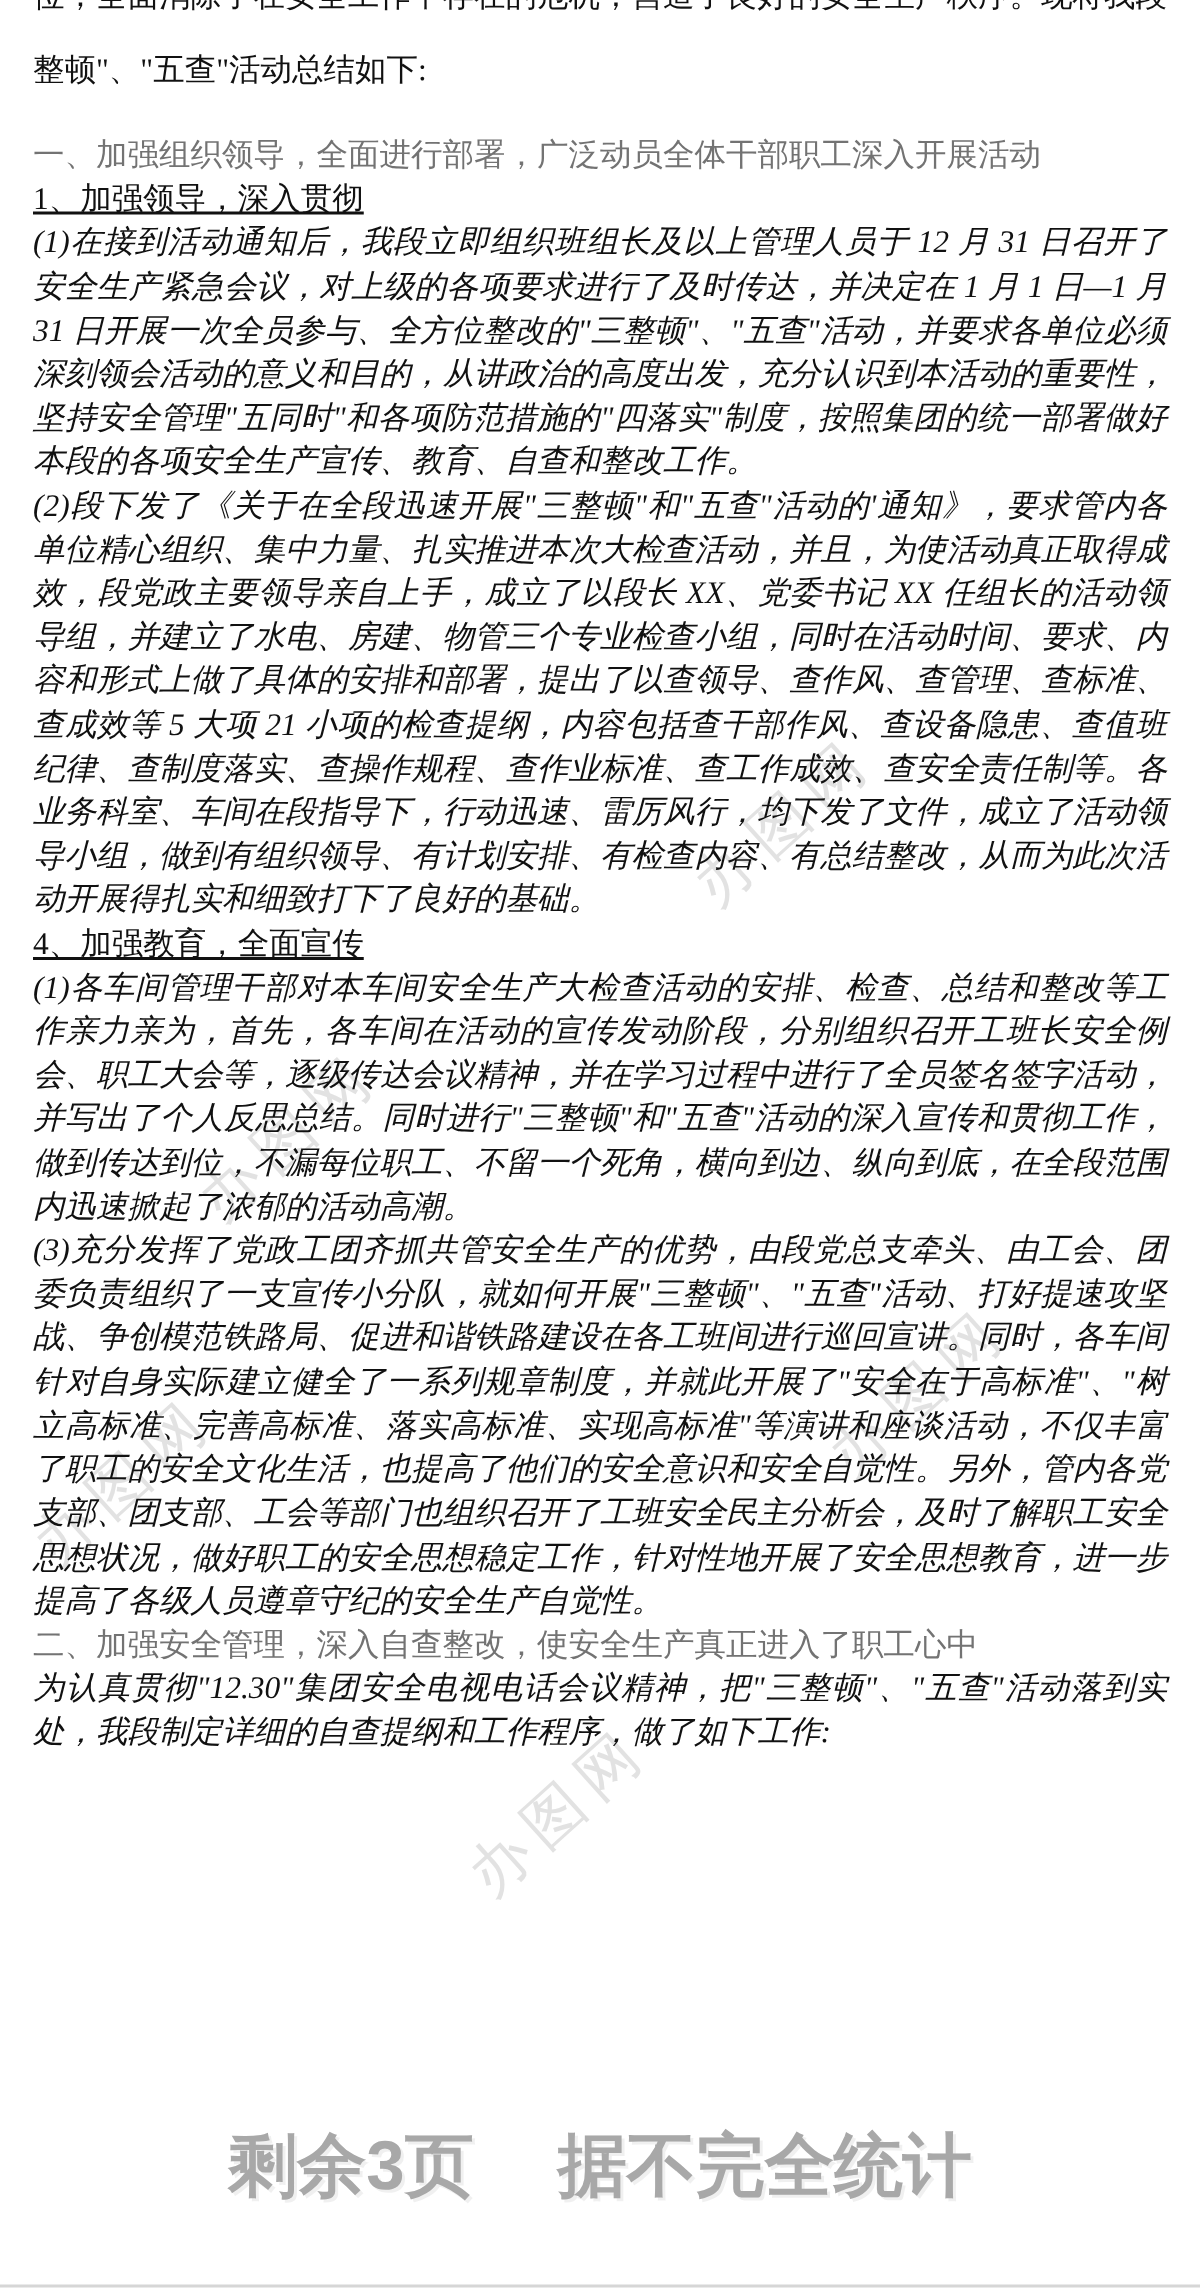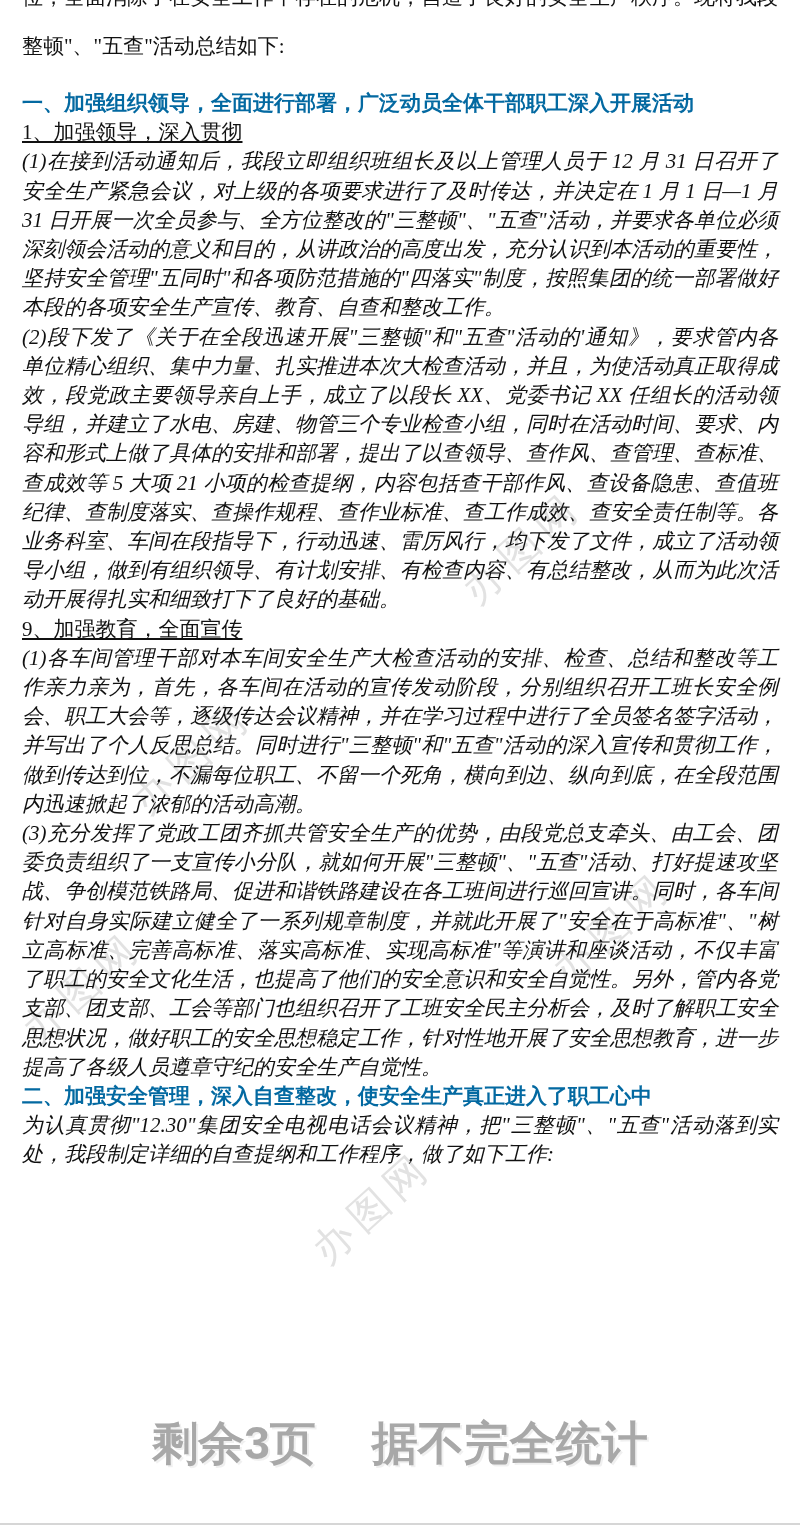--- a/index.html
+++ b/index.html
@@ -35,21 +35,21 @@
   .doc-body{
     position:absolute;
     top:89px;
     left:22px;
     width:756px;
     font-size:21px;
     line-height:29.2px;
     text-align:justify;
   }
   .block{margin:0;}
-  .block.heading{font-weight:bold;color:#0369a1;}
+  .block.heading{font-weight:normal;color:#737373;}
   .block.subheading{font-weight:normal;text-decoration:underline;}
   .block.paragraph{font-weight:normal;font-style:italic;}
   .watermark-layer{
     position:absolute;
     inset:0;
     pointer-events:none;
   }
   .wm{
     position:absolute;
     font-size:40px;
@@ -95,21 +95,21 @@
 
   <div class="clip-line">位，全面消除了在安全工作中存在的危机，营造了良好的安全生产秩序。现将我段此次"三</div>
 
   <div class="intro-line">整顿"、"五查"活动总结如下:</div>
 
   <div class="doc-body" id="doc-body">
       <div class="block heading">一、加强组织领导，全面进行部署，广泛动员全体干部职工深入开展活动</div>
       <div class="block subheading">1、加强领导，深入贯彻</div>
       <div class="block paragraph">(1)在接到活动通知后，我段立即组织班组长及以上管理人员于 12 月 31 日召开了安全生产紧急会议，对上级的各项要求进行了及时传达，并决定在 1 月 1 日—1 月 31 日开展一次全员参与、全方位整改的"三整顿"、"五查"活动，并要求各单位必须深刻领会活动的意义和目的，从讲政治的高度出发，充分认识到本活动的重要性，坚持安全管理"五同时"和各项防范措施的"四落实"制度，按照集团的统一部署做好本段的各项安全生产宣传、教育、自查和整改工作。</div>
       <div class="block paragraph">(2)段下发了《关于在全段迅速开展"三整顿"和"五查"活动的'通知》，要求管内各单位精心组织、集中力量、扎实推进本次大检查活动，并且，为使活动真正取得成效，段党政主要领导亲自上手，成立了以段长 XX、党委书记 XX 任组长的活动领导组，并建立了水电、房建、物管三个专业检查小组，同时在活动时间、要求、内容和形式上做了具体的安排和部署，提出了以查领导、查作风、查管理、查标准、查成效等 5 大项 21 小项的检查提纲，内容包括查干部作风、查设备隐患、查值班纪律、查制度落实、查操作规程、查作业标准、查工作成效、查安全责任制等。各业务科室、车间在段指导下，行动迅速、雷厉风行，均下发了文件，成立了活动领导小组，做到有组织领导、有计划安排、有检查内容、有总结整改，从而为此次活动开展得扎实和细致打下了良好的基础。</div>
-      <div class="block subheading">9、加强教育，全面宣传</div>
+      <div class="block subheading">4、加强教育，全面宣传</div>
       <div class="block paragraph">(1)各车间管理干部对本车间安全生产大检查活动的安排、检查、总结和整改等工作亲力亲为，首先，各车间在活动的宣传发动阶段，分别组织召开工班长安全例会、职工大会等，逐级传达会议精神，并在学习过程中进行了全员签名签字活动，并写出了个人反思总结。同时进行"三整顿"和"五查"活动的深入宣传和贯彻工作，做到传达到位，不漏每位职工、不留一个死角，横向到边、纵向到底，在全段范围内迅速掀起了浓郁的活动高潮。</div>
       <div class="block paragraph">(3)充分发挥了党政工团齐抓共管安全生产的优势，由段党总支牵头、由工会、团委负责组织了一支宣传小分队，就如何开展"三整顿"、"五查"活动、打好提速攻坚战、争创模范铁路局、促进和谐铁路建设在各工班间进行巡回宣讲。同时，各车间针对自身实际建立健全了一系列规章制度，并就此开展了"安全在于高标准"、"树立高标准、完善高标准、落实高标准、实现高标准"等演讲和座谈活动，不仅丰富了职工的安全文化生活，也提高了他们的安全意识和安全自觉性。另外，管内各党支部、团支部、工会等部门也组织召开了工班安全民主分析会，及时了解职工安全思想状况，做好职工的安全思想稳定工作，针对性地开展了安全思想教育，进一步提高了各级人员遵章守纪的安全生产自觉性。</div>
       <div class="block heading">二、加强安全管理，深入自查整改，使安全生产真正进入了职工心中</div>
       <div class="block paragraph">为认真贯彻"12.30"集团安全电视电话会议精神，把"三整顿"、"五查"活动落到实处，我段制定详细的自查提纲和工作程序，做了如下工作:</div>
     </div>
 
   <div class="footer-notice" id="footer-notice" style="color: rgb(168, 168, 168);">
     <span>剩余3页</span>
     <span>据不完全统计</span>
   </div>

